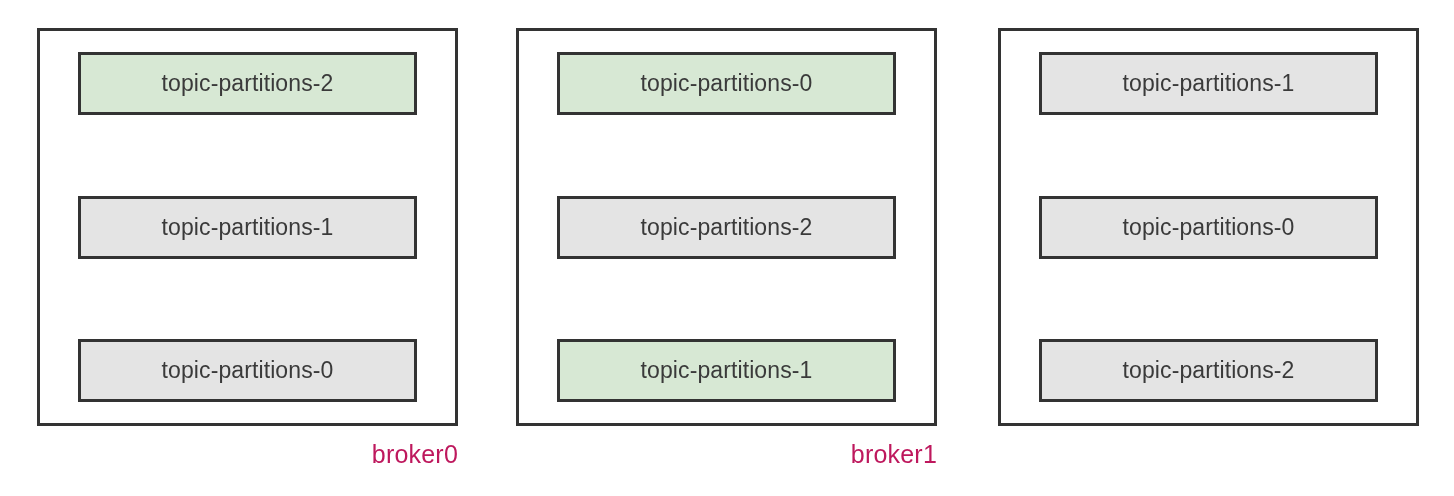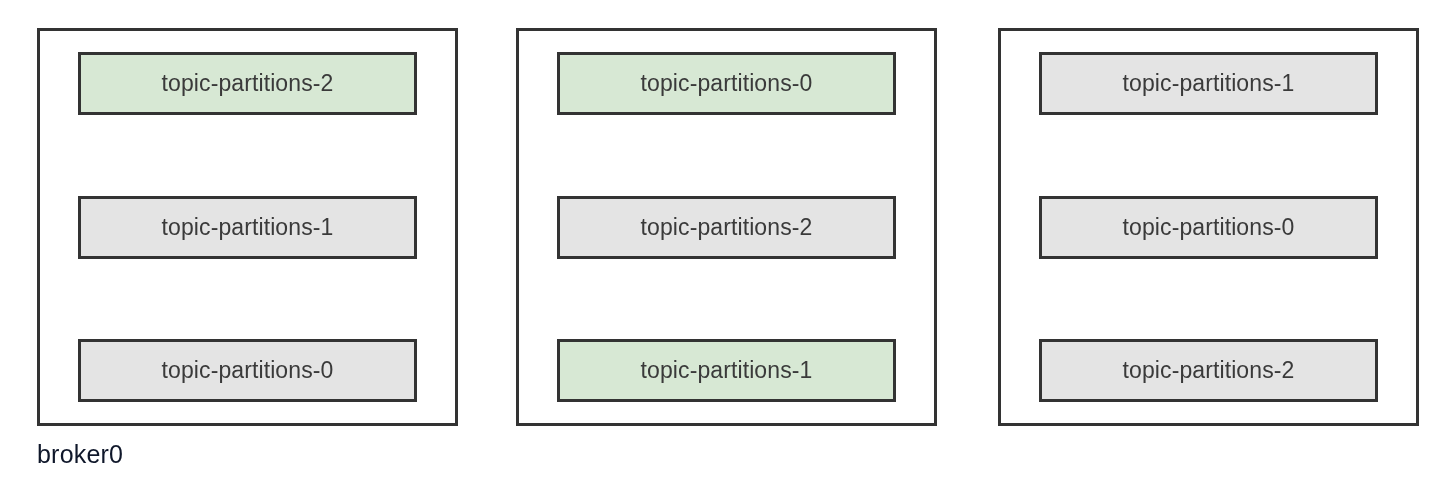--- a/index.html
+++ b/index.html
@@ -71,23 +71,23 @@
 
   .partition-box.fill-green {
     background: #d7e8d4;
   }
 
   .broker-label {
     position: absolute;
     left: 0;
     top: 440px;
     width: 421px;
-    text-align: left;
+    text-align: right;
     font-size: 25px;
-    color: #0f172a;
+    color: #be185d;
     letter-spacing: 0.2px;
   }
 </style>
 </head>
 <body>
 
 <div id="diagram">
 
   <div class="broker-group" style="left:37px;">
     <div class="broker-box"></div>
@@ -99,20 +99,21 @@
     <div class="broker-label">broker0</div>
   </div>
 
   <div class="broker-group" style="left:516px;">
     <div class="broker-box"></div>
     <div class="partition-list">
       <div class="partition-box fill-green">topic-partitions-0</div>
       <div class="partition-box fill-grey">topic-partitions-2</div>
       <div class="partition-box fill-green">topic-partitions-1</div>
     </div>
+    <div class="broker-label">broker1</div>
   </div>
 
   <div class="broker-group" style="left:998px;">
     <div class="broker-box"></div>
     <div class="partition-list">
       <div class="partition-box fill-grey">topic-partitions-1</div>
       <div class="partition-box fill-grey">topic-partitions-0</div>
       <div class="partition-box fill-grey">topic-partitions-2</div>
     </div>
   </div>

